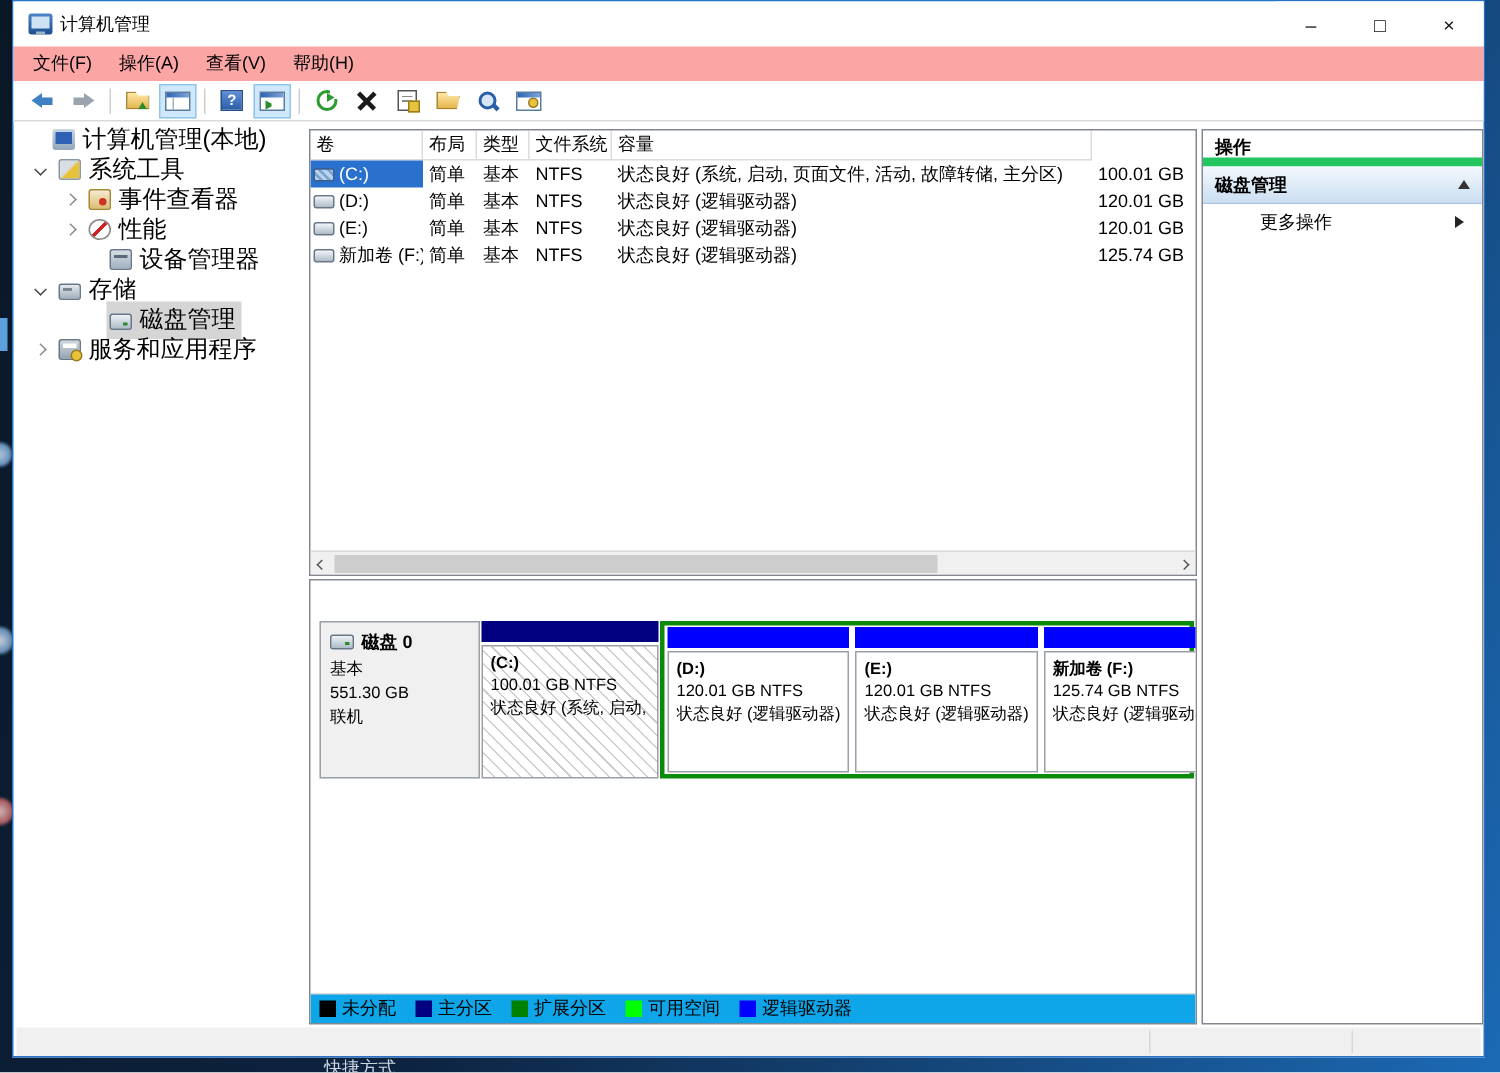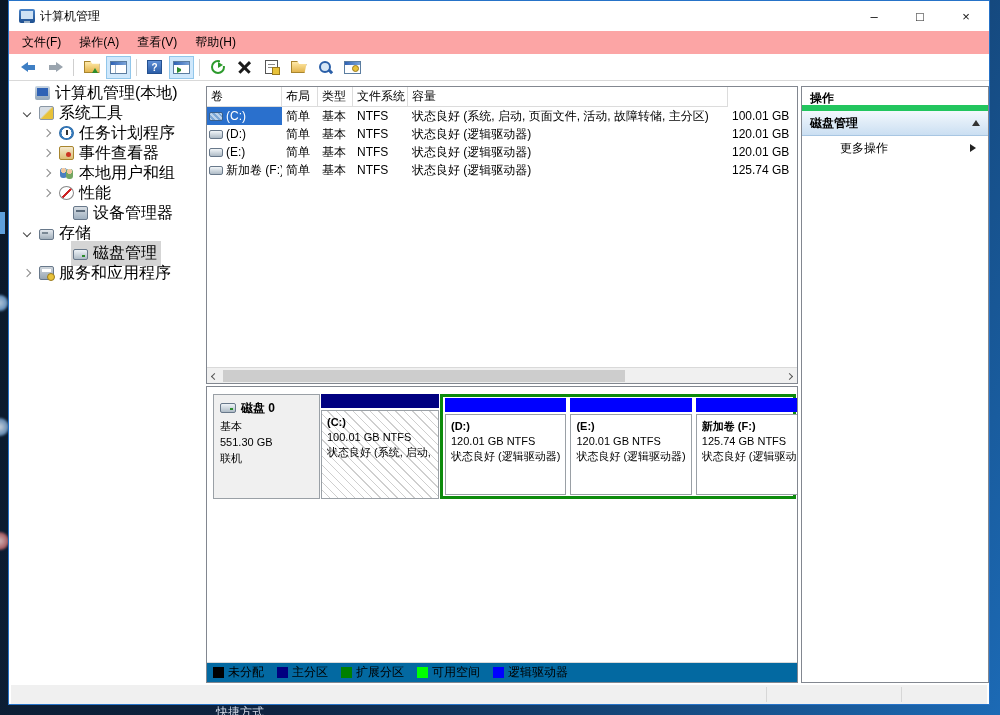--- a/index.html
+++ b/index.html
@@ -138,40 +138,40 @@
   .hscroll { position:absolute; left:0; right:0; bottom:0; height:16px; background:#f0f0f0; border-top:1px solid #d9d9d9; }
   .hs-btn { position:absolute; top:1px; width:15px; height:14px; display:flex; align-items:center; justify-content:center; }
   .hs-btn.l { left:0; } .hs-btn.r { right:0; }
   .hs-ch { width:5px; height:5px; border-right:1.5px solid #555; border-bottom:1.5px solid #555; }
   .hs-ch.l { transform:rotate(135deg); } .hs-ch.r { transform:rotate(-45deg); }
   .hs-thumb { position:absolute; left:16px; top:2px; width:402px; height:12px; background:#cdcdcd; }
 
   
   .disk-pane { position:absolute; left:197px; top:385px; width:592px; height:297px;
     border:1px solid #828790; background:#fff; overflow:hidden; }
-  .disk-row { position:absolute; left:0; top:7px; height:77px; width:100%;text-decoration:underline; }
+  .disk-row { position:absolute; left:0; top:27px; height:77px; width:100%;text-decoration:underline; }
   .disk-info { position:absolute; left:6px; top:0; width:107px; height:105px; background:#f0f0f0;
     border:1px solid #9aa0a6; padding:5px 6px; font-size:11px; line-height:16px; }
   .disk-info .dname { font-weight:bold; font-size:12px; display:flex; align-items:center; gap:5px; margin-bottom:2px; }
   .dic { width:16px; height:10px; border:1px solid #68788a; border-radius:2px;
     background:linear-gradient(#eef3f7,#aebbc6); position:relative; }
   .dic::before { content:""; position:absolute; right:2px; bottom:2px; width:3px; height:2px; background:#2c8c2c; }
   .part { position:absolute; top:0; height:105px; display:flex; flex-direction:column; }
   .pbar { height:14px; margin-bottom:2px; flex:none; }
   .pbody { flex:1; border:1px solid #9aa0a6; background:#fff; padding:4px 5px 0 5px;
     font-size:11px; line-height:15px; overflow:hidden; }
   .pbody div { white-space:nowrap; overflow:hidden; }
   .pbody .pname { font-weight:bold; }
   .pbody.hatch { background:repeating-linear-gradient(45deg,#fff 0 5px,#cfcfcf 5px 6px); }
   .ext-box { position:absolute; left:233px; top:0; width:356px; height:105px;
     border:3px solid #0c8a0c; background:#fff; display:flex; gap:4px; padding:1px 2px; }
   .ext-box .part { position:relative; height:auto; flex:1; }
 
   .legend { position:absolute; left:0; right:0; bottom:0; height:20px; border-top:1px solid #d9d9d9;
-    background:#0369a1; display:flex; align-items:center; padding-left:6px; gap:13px; }
+    background:#0ea5e9; display:flex; align-items:center; padding-left:6px; gap:13px; }
   .leg-item { display:flex; align-items:center; gap:4px; font-size:12px; }
   .leg-sw { width:11px; height:11px; flex:none; }
 
   
   .act-pane { position:absolute; left:792px; top:85px; width:188px; height:597px;
     border:1px solid #828790; background:#fff; }
   .act-title { height:24px; line-height:23px; padding-left:8px; font-weight:bold; border-bottom:6px solid #22c55e; }
   .act-section { height:25px; display:flex; align-items:center; padding:0 8px;
     background:linear-gradient(#f3f8fd,#cbdff2); border-bottom:1px solid #a8c6e2; font-weight:bold; }
   .tri-up { margin-left:auto; width:0; height:0; border:4px solid transparent; border-bottom:6px solid #333; margin-top:-4px; }
@@ -266,36 +266,22 @@
       <div class="trow" style="padding-left:12px">
         <span class="chev down"></span>
         <span class="node">
             <span class="tic tic-tools"></span>
           <span class="tlabel">系统工具</span>
           </span>
       </div>
       <div class="trow" style="padding-left:32px">
         <span class="chev"></span>
         <span class="node">
-            <span class="tic tic-clock"></span>
-          <span class="tlabel">任务计划程序</span>
-          </span>
-      </div>
-      <div class="trow" style="padding-left:32px">
-        <span class="chev"></span>
-        <span class="node">
             <span class="tic tic-log"></span>
           <span class="tlabel">事件查看器</span>
-          </span>
-      </div>
-      <div class="trow" style="padding-left:32px">
-        <span class="chev"></span>
-        <span class="node">
-            <span class="tic tic-users"></span>
-          <span class="tlabel">本地用户和组</span>
           </span>
       </div>
       <div class="trow" style="padding-left:32px">
         <span class="chev"></span>
         <span class="node">
             <span class="tic tic-perf"></span>
           <span class="tlabel">性能</span>
           </span>
       </div>
       <div class="trow" style="padding-left:46px">

